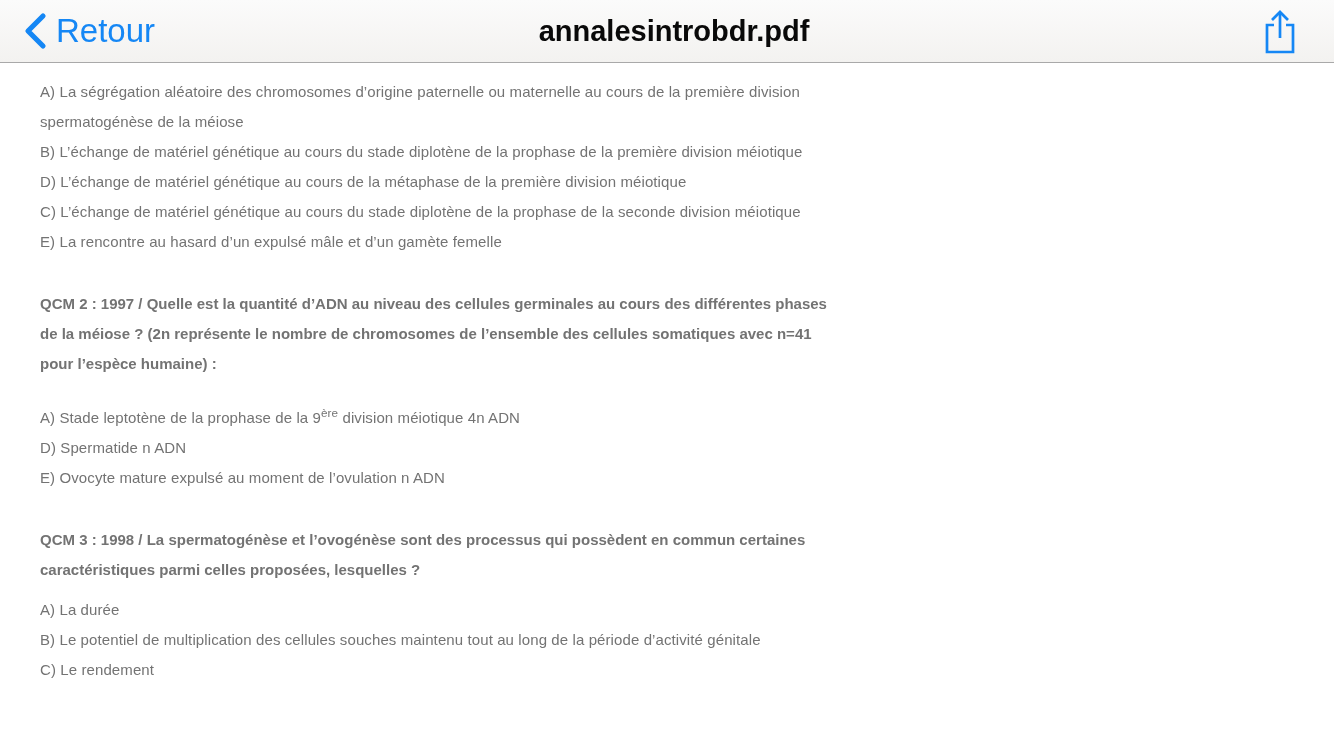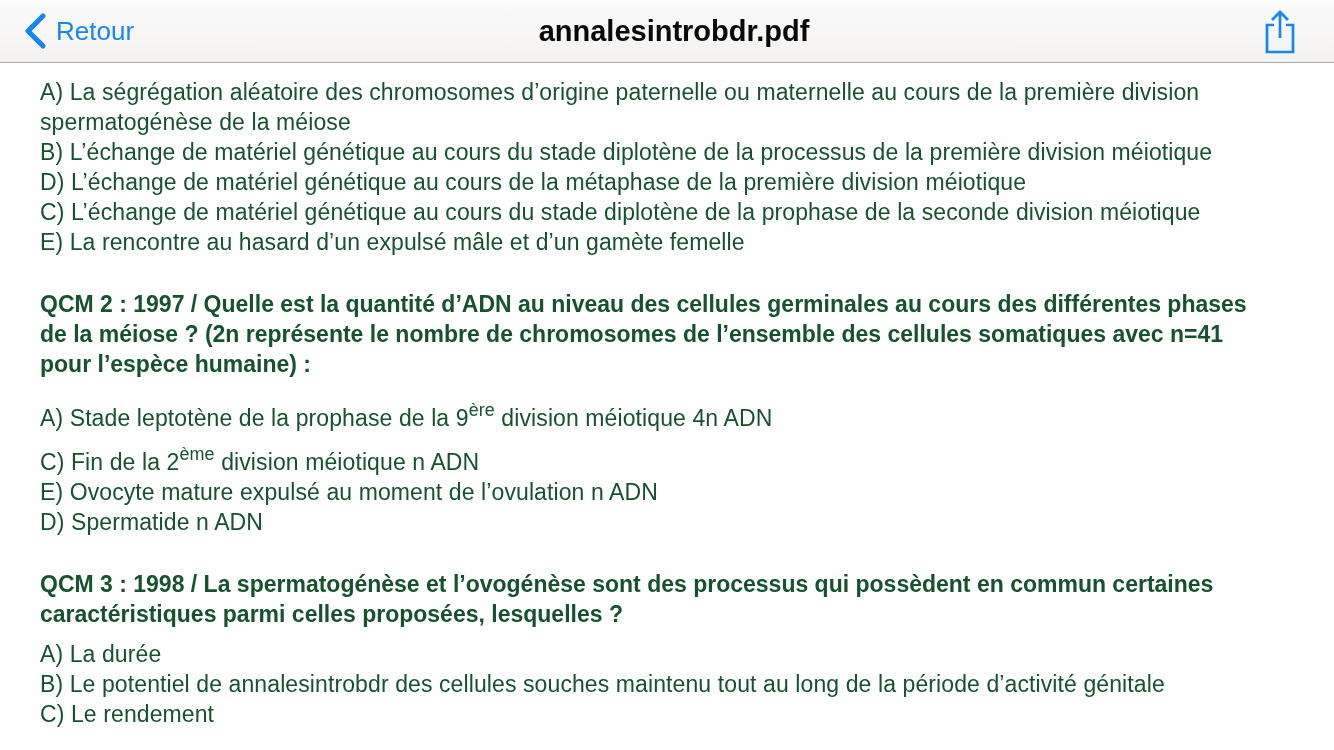--- a/index.html
+++ b/index.html
@@ -13,41 +13,41 @@
     position: absolute; top: 0; left: 0; width: 1334px; height: 63px;
     background: linear-gradient(#fbfbfb, #f3f2f0);
     border-bottom: 1px solid #a9a9a9;
   }
   .back-button {
     position: absolute; left: 22px; top: 0; height: 62px;
     display: flex; align-items: center; gap: 9px;
     background: none; border: none; cursor: pointer;
     font-family: "Liberation Sans", sans-serif;
   }
-  .back-label { font-size: 26px; color: #1587f5; line-height: 62px; }
+  .back-label { font-size: 33px; color: #1587f5; line-height: 62px; }
   .chevron { display: flex; align-items: center; }
   .nav-title {
     position: absolute; left: 240px; right: 226px; top: 0; height: 62px;
     text-align: center; font-size: 29px; font-weight: 600; color: #090909;
     line-height: 62px; white-space: nowrap; overflow: hidden;
   }
   .share-button {
     position: absolute; right: 34px; top: 9px; width: 40px; height: 46px;
     background: none; border: none; cursor: pointer;
     display: flex; align-items: center; justify-content: center;
   }
   
   .pdf-page {
     position: absolute; top: 64px; left: 0; width: 1334px; height: 686px;
     background: #ffffff; padding: 13px 0 0 40px; overflow: hidden;
   }
   .block.options { margin: 0; }
   .block.heading { margin-top: 32px; margin-bottom: 10px; }
   .line {
-    font-size: 23px; line-height: 30px; color: #14532d;
+    font-size: 15px; line-height: 30px; color: #737373;
     white-space: nowrap; letter-spacing: 0.1px;
   }
   .block.heading .line { font-weight: bold; letter-spacing: 0; }
   .line.has-sup { padding-top: 14px; }
   .line sup {
     font-size: 0.78em; line-height: 0; vertical-align: baseline;
     position: relative; top: -0.55em;
   }
 </style>
 </head>
@@ -75,40 +75,39 @@
         <path d="M10 11 L18 3 L26 11" fill="none" stroke="#1587f5" stroke-width="2.7"></path>
       </svg>
     </button>
 
   </header>
 
   <main class="pdf-page">
       <div class="block options">
         <div class="line"><span>A) La ségrégation aléatoire des chromosomes d’origine paternelle ou maternelle au cours de la première division</span></div>
         <div class="line"><span>spermatogénèse de la méiose</span></div>
-        <div class="line"><span>B) L’échange de matériel génétique au cours du stade diplotène de la processus de la première division méiotique</span></div>
+        <div class="line"><span>B) L’échange de matériel génétique au cours du stade diplotène de la prophase de la première division méiotique</span></div>
         <div class="line"><span>D) L’échange de matériel génétique au cours de la métaphase de la première division méiotique</span></div>
         <div class="line"><span>C) L’échange de matériel génétique au cours du stade diplotène de la prophase de la seconde division méiotique</span></div>
         <div class="line"><span>E) La rencontre au hasard d’un expulsé mâle et d’un gamète femelle</span></div>
       </div>
       <div class="block heading">
         <div class="line"><span>QCM 2 : 1997 / Quelle est la quantité d’ADN au niveau des cellules germinales au cours des différentes phases</span></div>
         <div class="line"><span>de la méiose ? (2n représente le nombre de chromosomes de l’ensemble des cellules somatiques avec n=41</span></div>
         <div class="line"><span>pour l’espèce humaine) :</span></div>
       </div>
       <div class="block options">
         <div class="line has-sup"><span>A) Stade leptotène de la prophase de la 9</span><sup>ère</sup><span> division méiotique 4n ADN</span></div>
-        <div class="line has-sup"><span>C) Fin de la 2</span><sup>ème</sup><span> division méiotique n ADN</span></div>
+        <div class="line"><span>D) Spermatide n ADN</span></div>
         <div class="line"><span>E) Ovocyte mature expulsé au moment de l’ovulation n ADN</span></div>
-        <div class="line"><span>D) Spermatide n ADN</span></div>
       </div>
       <div class="block heading">
         <div class="line"><span>QCM 3 : 1998 / La spermatogénèse et l’ovogénèse sont des processus qui possèdent en commun certaines</span></div>
         <div class="line"><span>caractéristiques parmi celles proposées, lesquelles ?</span></div>
       </div>
       <div class="block options">
         <div class="line"><span>A) La durée</span></div>
-        <div class="line"><span>B) Le potentiel de annalesintrobdr des cellules souches maintenu tout au long de la période d’activité génitale</span></div>
+        <div class="line"><span>B) Le potentiel de multiplication des cellules souches maintenu tout au long de la période d’activité génitale</span></div>
         <div class="line"><span>C) Le rendement</span></div>
       </div>
     </main>
 
 </div>
 
 </body></html>

